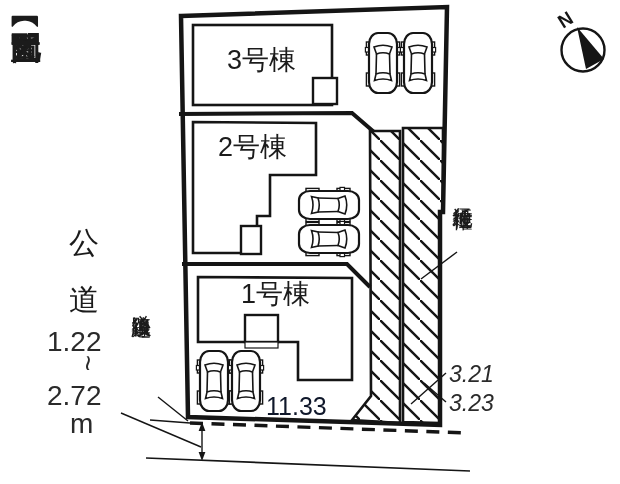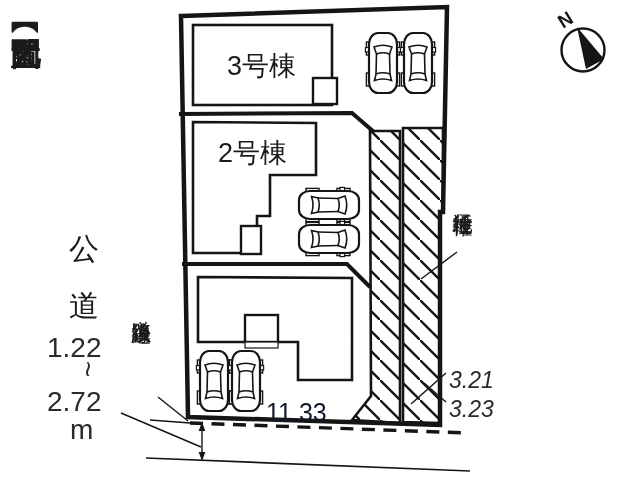--- a/index.html
+++ b/index.html
@@ -1,21 +1,21 @@
 <!DOCTYPE html>
 <html><head>
 <meta charset="utf-8">
 <style>
   html,body{margin:0;padding:0;background:#fff;}
   .stage{
     position:relative;width:620px;height:484px;background:#fff;overflow:hidden;
     font-family:"Liberation Sans", sans-serif;color:#1b1b1b;
   }
   .stage svg{position:absolute;left:0;top:0;}
-  .txt{position:absolute;white-space:nowrap;line-height:1;color:#1b1b1b;margin-top:6px;}
+  .txt{position:absolute;white-space:nowrap;line-height:1;color:#1b1b1b;}
   .v{writing-mode:vertical-rl;text-orientation:mixed;}
   .title{font-size:30px;letter-spacing:2px;font-weight:600;}
   .bldg{font-size:27px;}
   .dim{font-size:23px;color:#2a2a2a;font-style:italic;}
   .dim-big{font-size:25px;color:#0f172a;}
   .roadnum{font-size:28px;color:#2a2a2a;}
   .kanji-big{font-size:30px;}
   .small-v{font-size:20px;letter-spacing:1px;}
 </style>
 </head>
@@ -91,20 +91,21 @@
       <circle cx="583" cy="50" r="21.5" fill="none" stroke="#151515" stroke-width="2.4"></circle>
       <polygon points="577,27 604,59 586,69" fill="#151515"></polygon>
       <text x="0" y="0" transform="translate(563,29) rotate(-32)" font-size="19" font-weight="bold" fill="#151515" font-family="Liberation Sans, sans-serif">N</text>
     </g>
   </svg>
 
   <div class="txt v title" style="left:11px;top:6px;">【配置図】</div>
 
   <div class="txt bldg" style="left:227px;top:47px;">3号棟</div>
   <div class="txt bldg" style="left:218px;top:134px;">2号棟</div>
+  <div class="txt bldg" style="left:241px;top:281px;">1号棟</div>
 
   <div class="txt kanji-big" style="left:69px;top:228px;">公</div>
   <div class="txt kanji-big" style="left:69px;top:285px;">道</div>
   <div class="txt roadnum" style="left:47px;top:328px;">1.22</div>
   <div class="txt v roadnum" style="left:73px;top:355px;">~</div>
   <div class="txt roadnum" style="left:47px;top:382px;">2.72</div>
   <div class="txt roadnum" style="left:70px;top:410px;">m</div>
 
   <div class="txt v small-v" style="left:132px;top:299px;">道路後退線</div>
   <div class="txt v small-v" style="left:453px;top:191px;">通行地役権</div>

